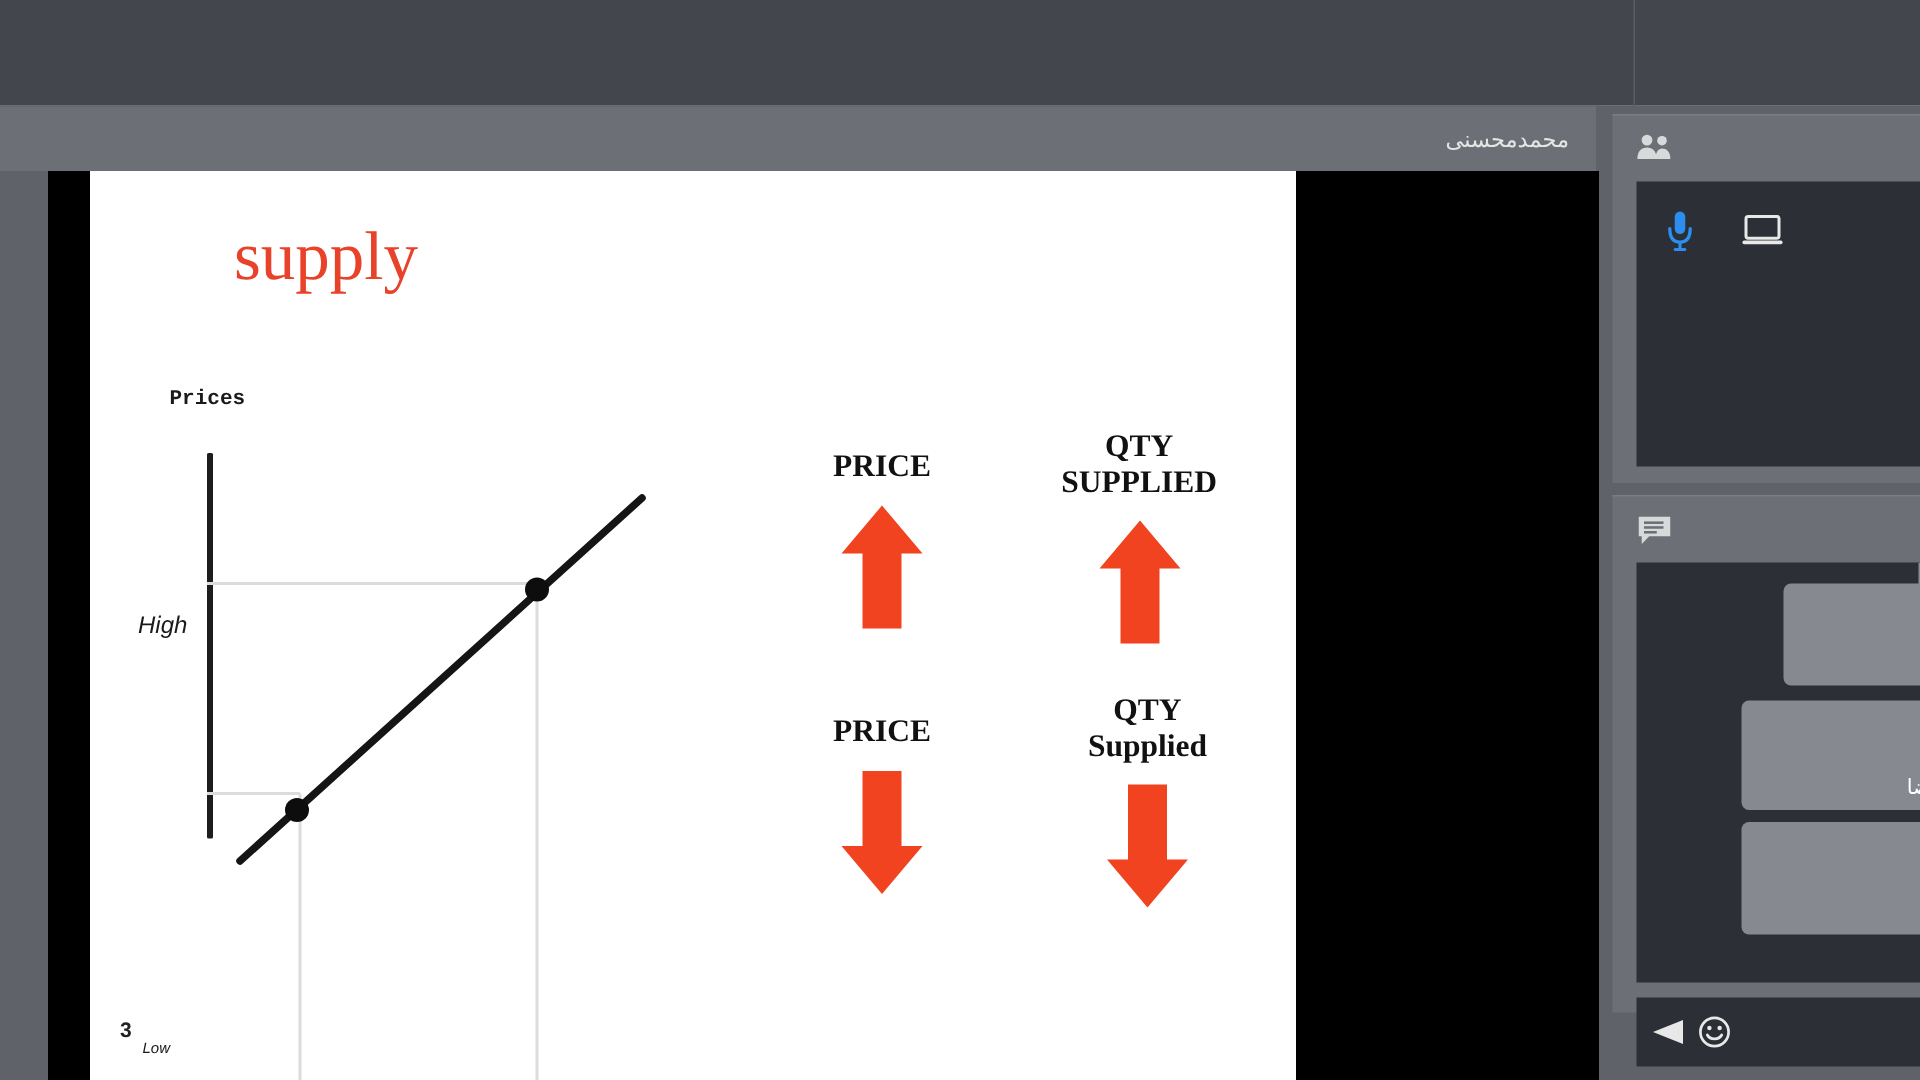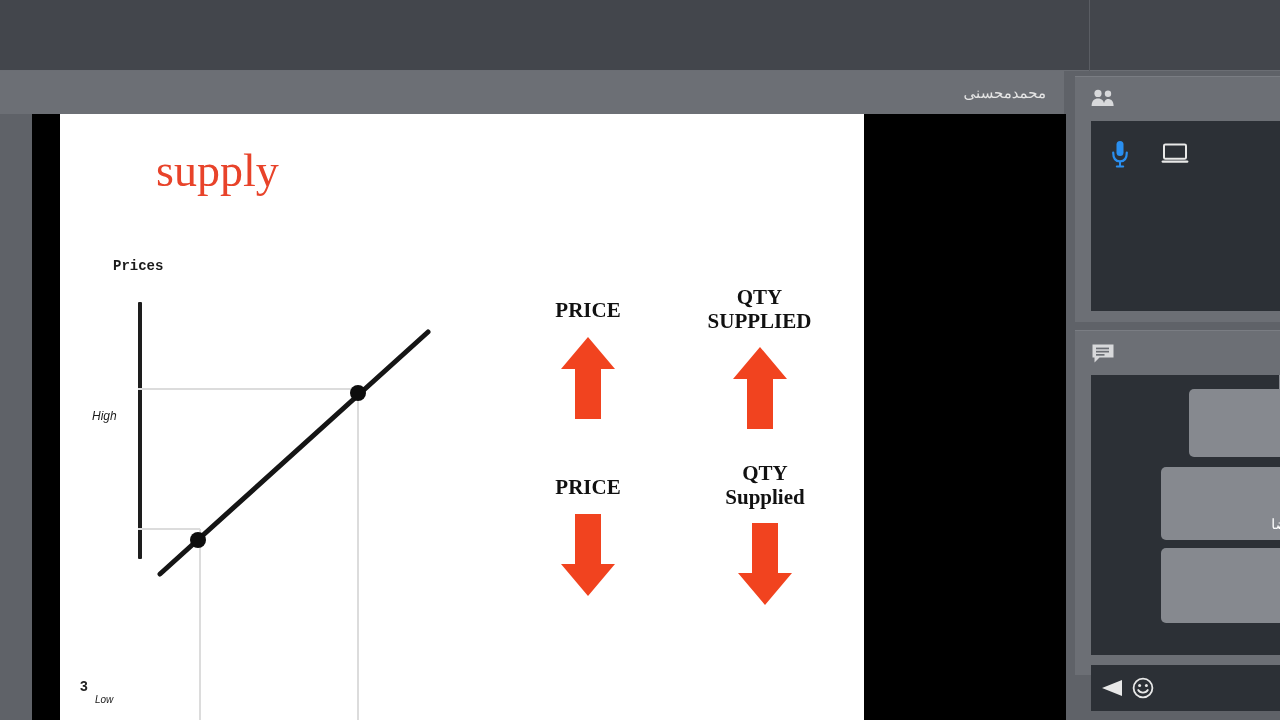--- a/index.html
+++ b/index.html
@@ -103,21 +103,21 @@
     position: absolute;
     left: 58px; top: 68px;
     width: 4px;
     height: 257px;
     background: #1d1d1d;
     border-radius: 1px;
   }
   .lbl-high {
     position: absolute;
     left: 12px; top: 175px;
-    font-size: 12px;
+    font-size: 16px;
     font-style: italic;
     color: #1a1a1a;
   }
   .lbl-low {
     position: absolute;
     left: 15px; top: 460px;
     font-size: 10px;
     font-style: italic;
     color: #1a1a1a;
   }

